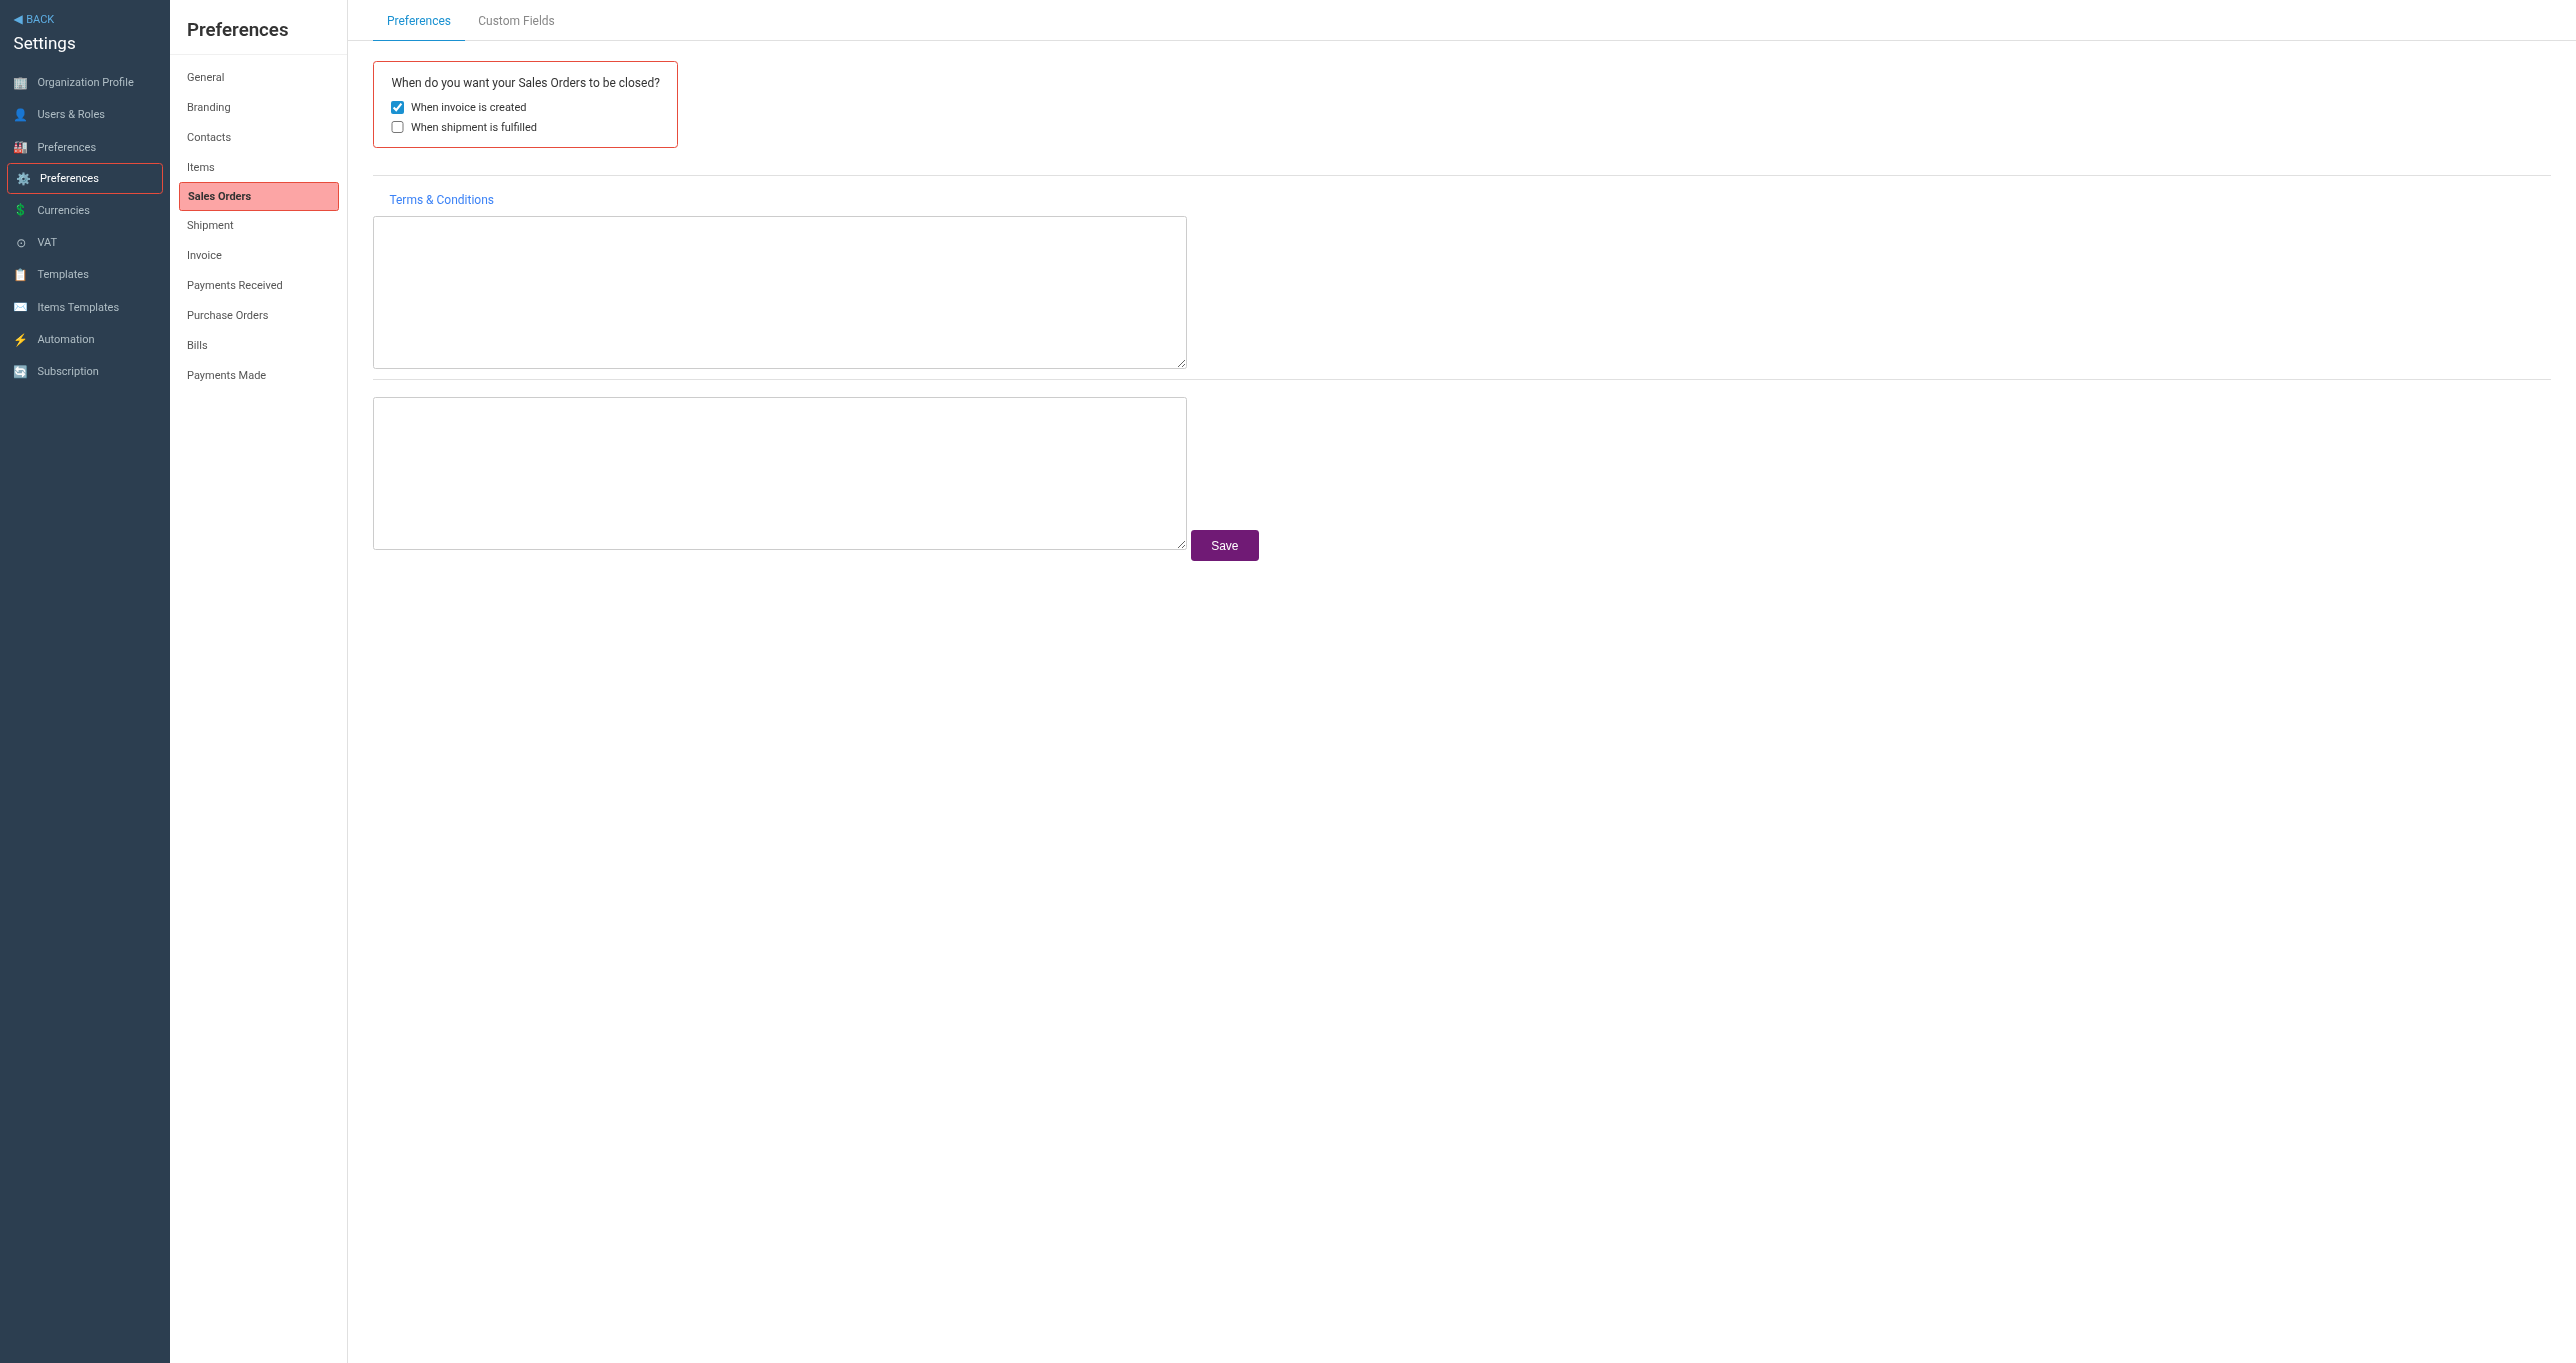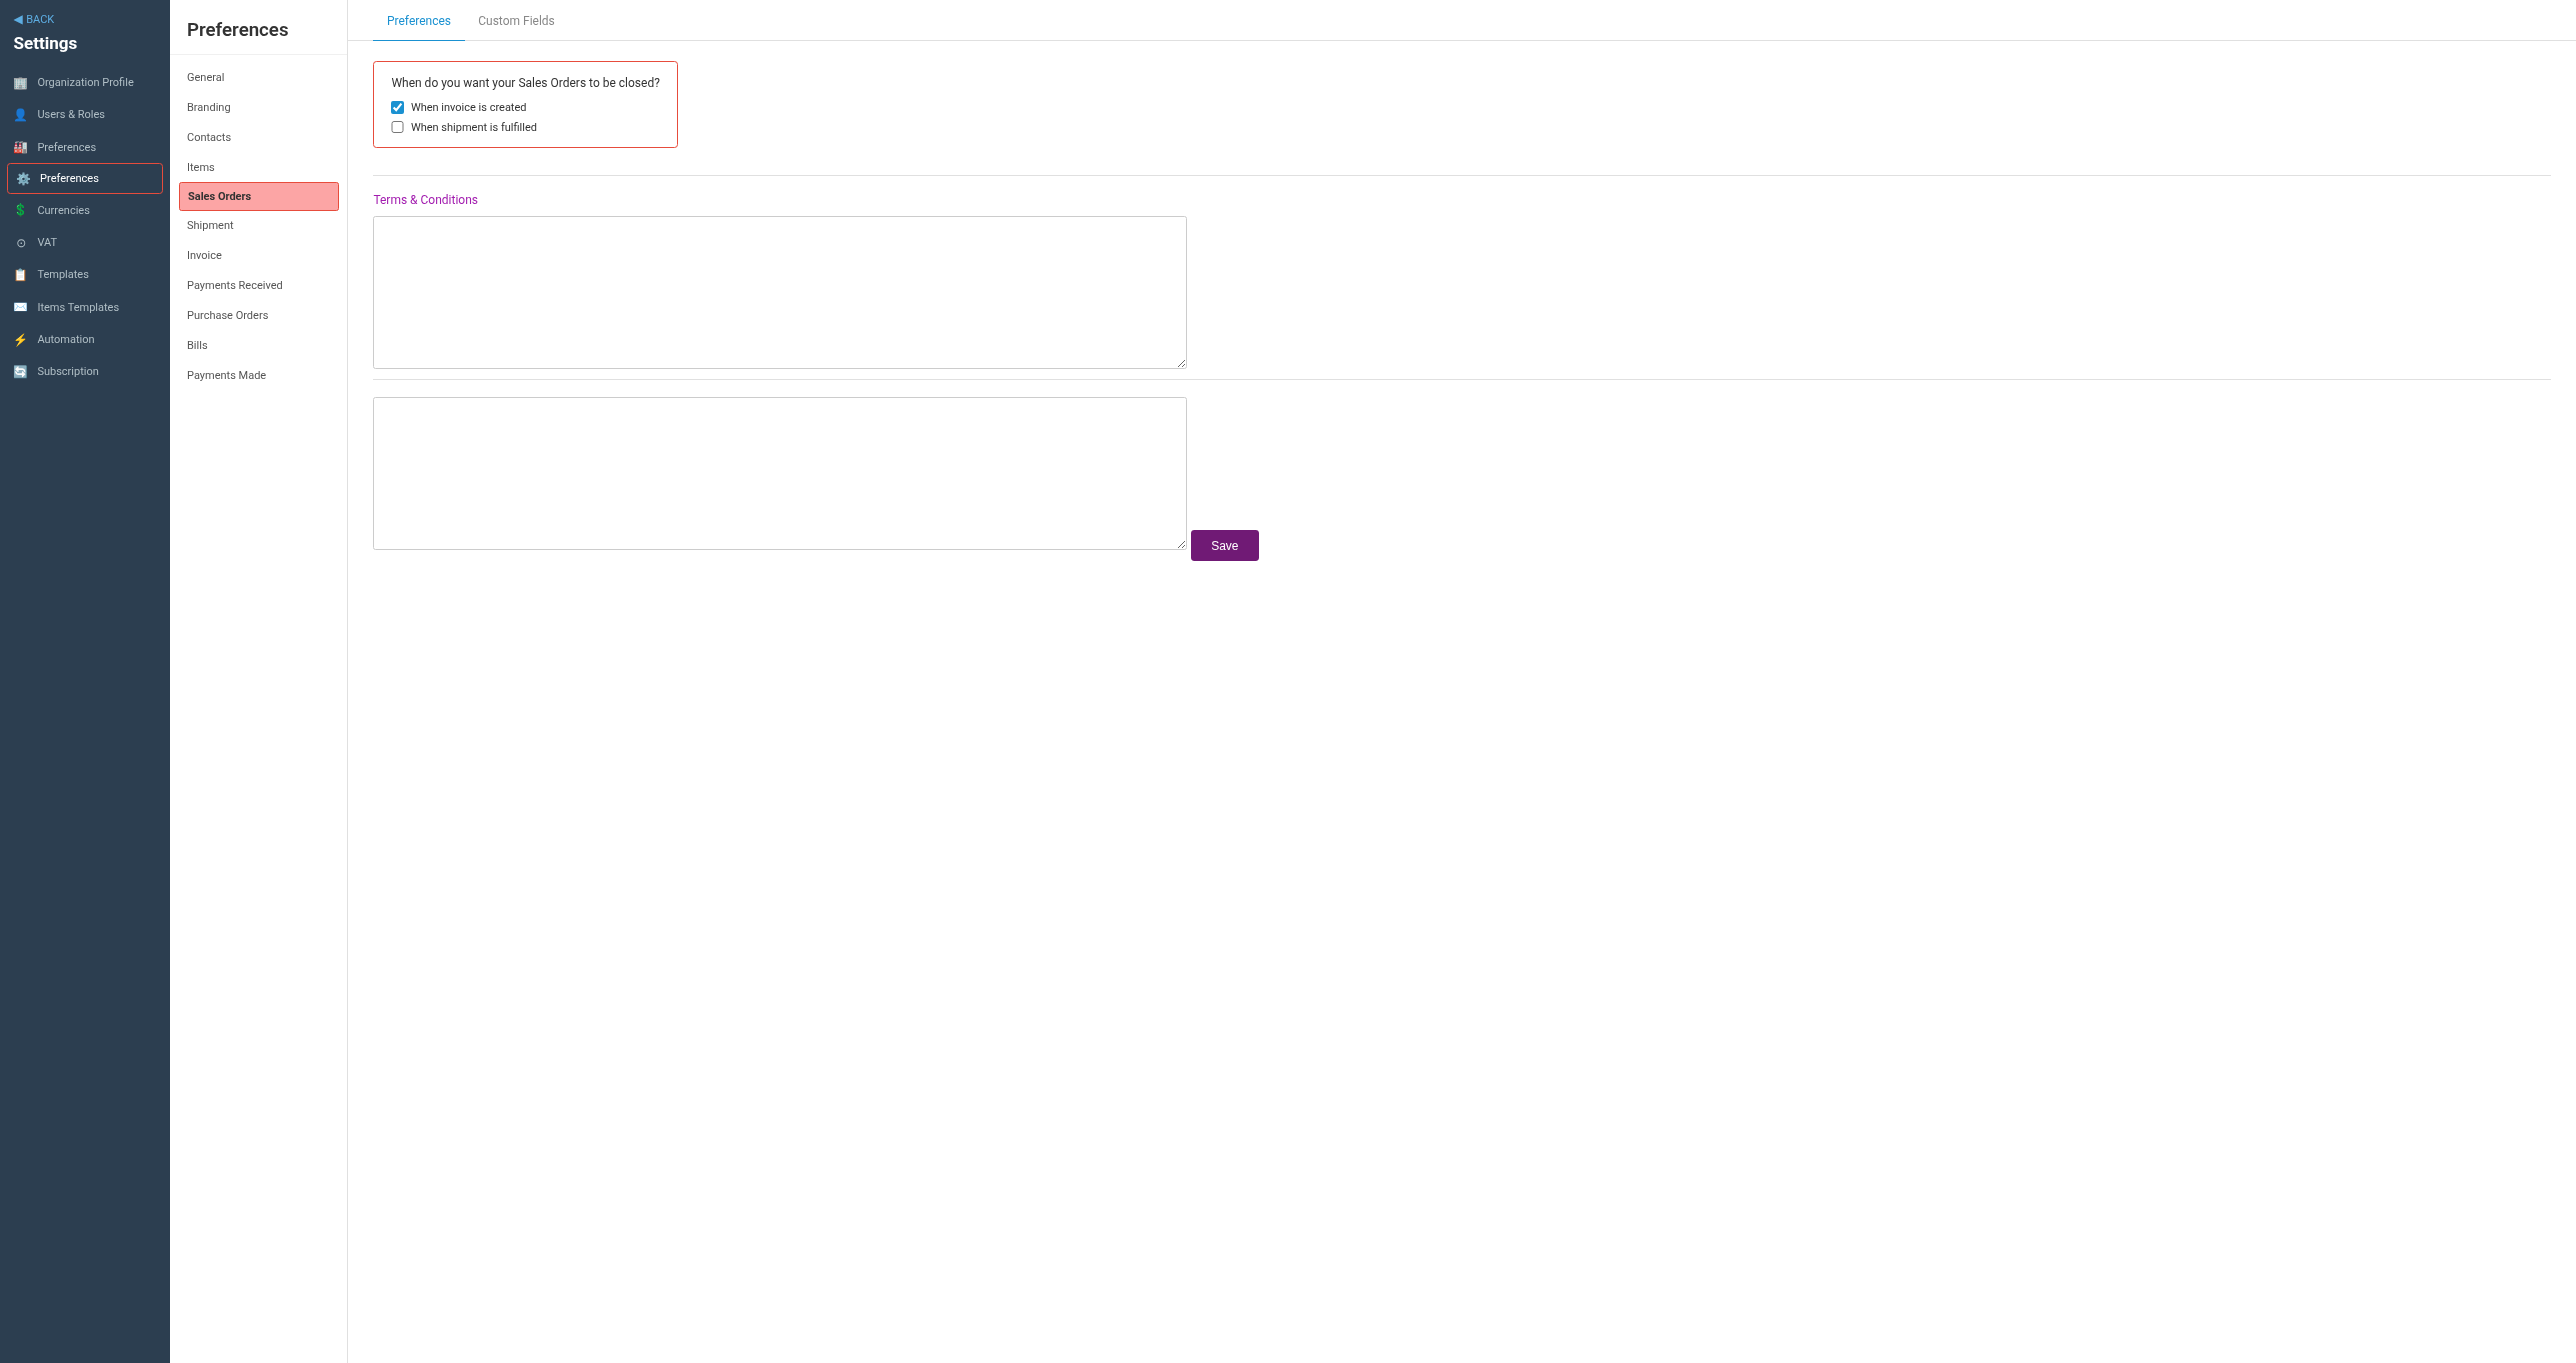--- a/index.html
+++ b/index.html
@@ -23,21 +23,21 @@
       cursor: pointer;
       display: flex;
       align-items: center;
       gap: 3.4px;
     }
     .sidebar-back-arrow { font-size: 12px; }
     .sidebar-title {
       padding: 0 13.6px 13.6px;
       color: #fff;
       font-size: 17px;
-      font-weight: 700;
+      font-weight: 400;
     }
     .sidebar-nav { display: flex; flex-direction: column; }
     .sidebar-item {
       display: flex;
       align-items: center;
       gap: 8.5px;
       padding: 8.5px 13.6px;
       font-size: 11px;
       color: #b0bec5;
       cursor: pointer;
@@ -166,23 +166,24 @@
     
     .separator {
       border: none;
       border-top: 0.8px solid #e0e0e0;
       margin: 6.8px 0 17px;
     }
 
     
     .section-label {
       font-size: 12px;
-      color: #a21caf;
+      color: #3b82f6;
       margin-bottom: 8.5px;
       font-weight: 400;
+      margin-left: 16px;
     }
 
     
     .text-area {
       width: 100%;
       max-width: 814px;
       height: 153px;
       border: 0.8px solid #ccc;
       border-radius: 2.5px;
       resize: vertical;

